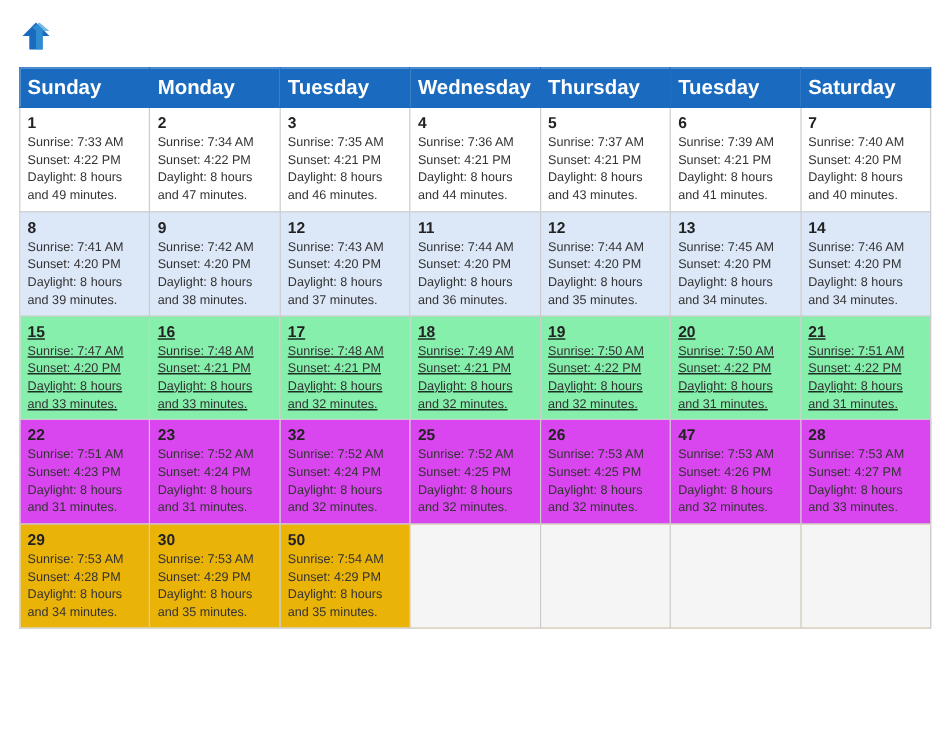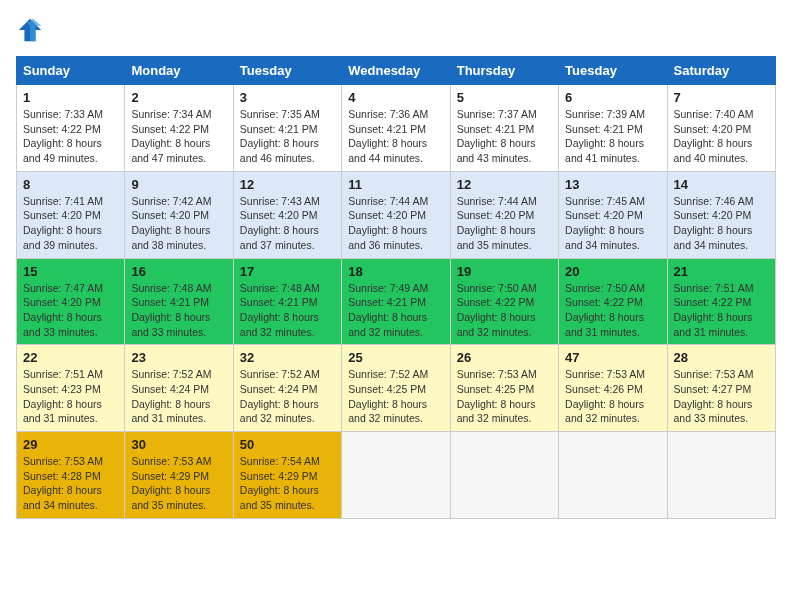--- a/index.html
+++ b/index.html
@@ -50,21 +50,21 @@
       width: 100%;
       border-collapse: collapse;
       font-size: 10.5px;
     }
     thead tr {
       background: #1a6bbf;
       color: #fff;
     }
     thead th {
       padding: 6px 6px;
-      font-size: 13px;
+      font-size: 17px;
       font-weight: bold;
       text-align: left;
       border: 1px solid #1a6bbf;
     }
     tbody tr {
       vertical-align: top;
     }
     tbody tr:nth-child(odd) {
       background: #fff;
     }
@@ -235,21 +235,21 @@
       </td>
         <td>
         <span class="day-number">14</span>
         <div class="day-info">
           Sunrise: 7:46 AM<br>
           Sunset: 4:20 PM<br>
           Daylight: 8 hours and 34 minutes.
         </div>
       </td>
       </tr>
-      <tr style="background: #22c55e;">
+      <tr style="background: #86efac; text-decoration: underline;">
         <td>
         <span class="day-number">15</span>
         <div class="day-info">
           Sunrise: 7:47 AM<br>
           Sunset: 4:20 PM<br>
           Daylight: 8 hours and 33 minutes.
         </div>
       </td>
         <td>
         <span class="day-number">16</span>
@@ -293,21 +293,21 @@
       </td>
         <td>
         <span class="day-number">21</span>
         <div class="day-info">
           Sunrise: 7:51 AM<br>
           Sunset: 4:22 PM<br>
           Daylight: 8 hours and 31 minutes.
         </div>
       </td>
       </tr>
-      <tr style="background: #fef9c3;">
+      <tr style="background: #d946ef;">
         <td>
         <span class="day-number">22</span>
         <div class="day-info">
           Sunrise: 7:51 AM<br>
           Sunset: 4:23 PM<br>
           Daylight: 8 hours and 31 minutes.
         </div>
       </td>
         <td>
         <span class="day-number">23</span>

